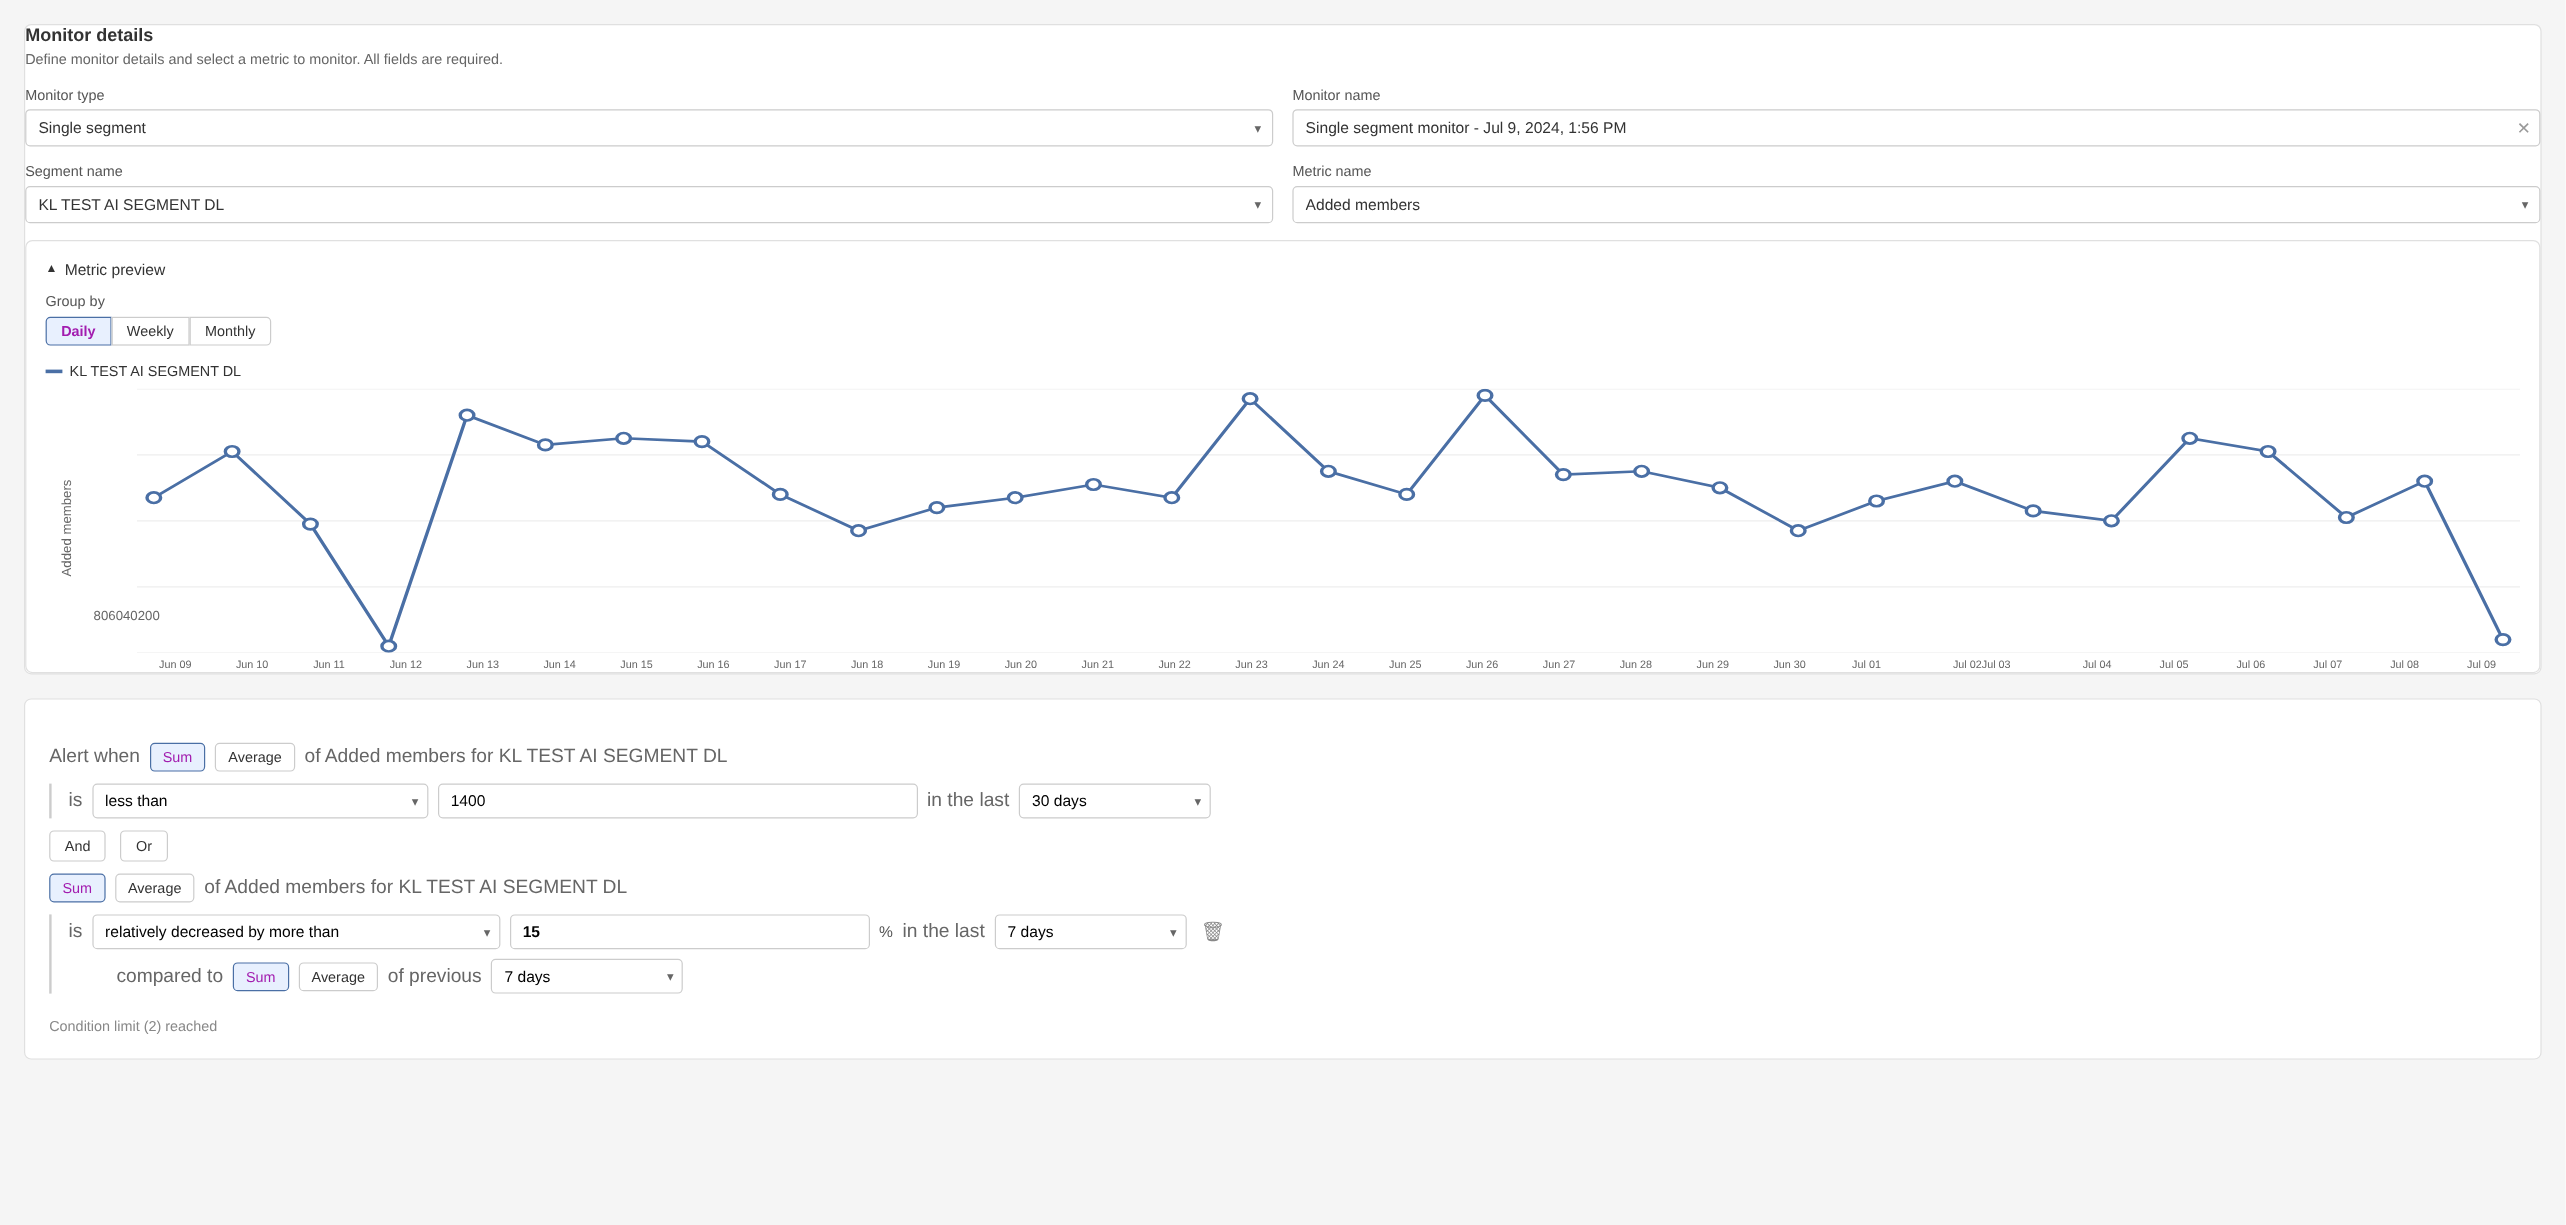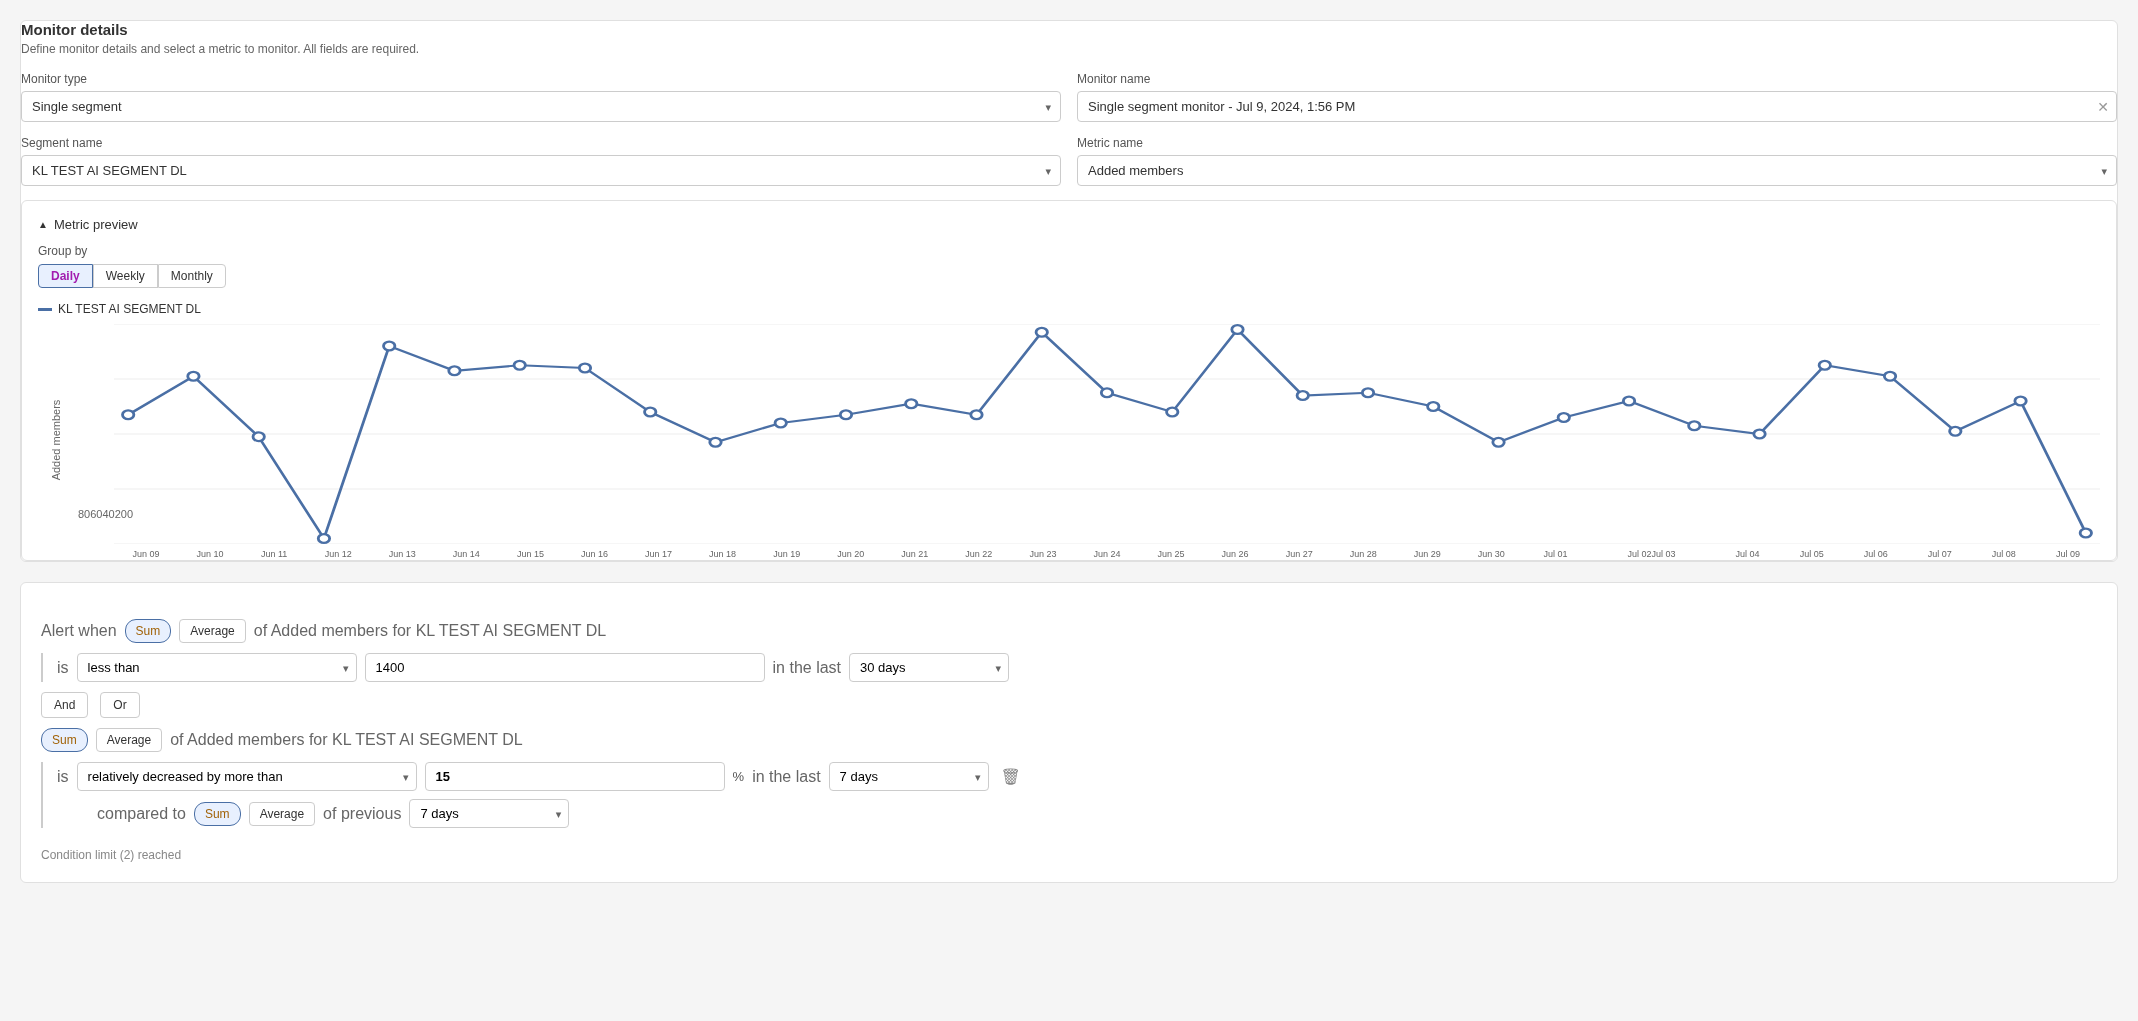--- a/index.html
+++ b/index.html
@@ -36,21 +36,21 @@
 
     
     .alert-section { background: #fff; border: 1px solid #e0e0e0; border-radius: 6px; padding: 20px; }
     .alert-title { font-size: 15px; font-weight: 600; margin-bottom: 4px; }
     .alert-subtitle { font-size: 12px; color: #666; margin-bottom: 16px; }
     .alert-row { display: flex; align-items: center; gap: 8px; margin-bottom: 10px; flex-wrap: wrap; }
     .pill-btn {
       border: 1px solid #ccc; border-radius: 4px; padding: 4px 10px;
       font-size: 12px; cursor: pointer; background: #fff; color: #333;
     }
-    .pill-btn.active { background: #e8f0fe; border-color: #4a6fa5; color: #a16207; border-radius: 11px; }
+    .pill-btn.active { background: #e8f0fe; border-color: #4a6fa5; color: #a21caf; }
     .condition-block { border-left: 2px solid #ccc; padding-left: 14px; margin-bottom: 10px; }
     .condition-row { display: flex; align-items: center; gap: 8px; margin-bottom: 8px; }
     .condition-select { border: 1px solid #ccc; border-radius: 4px; padding: 6px 28px 6px 10px; font-size: 13px; background: #fff; appearance: none; cursor: pointer; min-width: 200px; }
     .condition-input { border: 1px solid #ccc; border-radius: 4px; padding: 6px 10px; font-size: 13px; background: #fff; flex: 1; max-width: 400px; }
     .condition-select-wrapper { position: relative; }
     .condition-select-wrapper::after { content: '▾'; position: absolute; right: 8px; top: 50%; transform: translateY(-50%); pointer-events: none; color: #666; font-size: 11px; }
     .in-last-select { min-width: 160px; }
     .logic-btn {
       border: 1px solid #ccc; border-radius: 4px; padding: 5px 12px;
       font-size: 12px; cursor: pointer; background: #fff; color: #333; margin-right: 4px;

